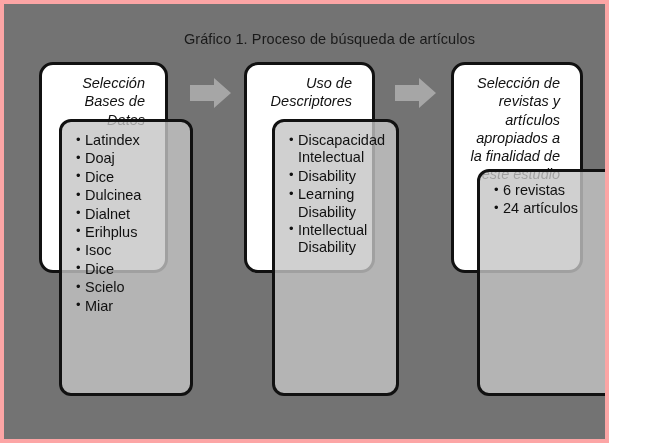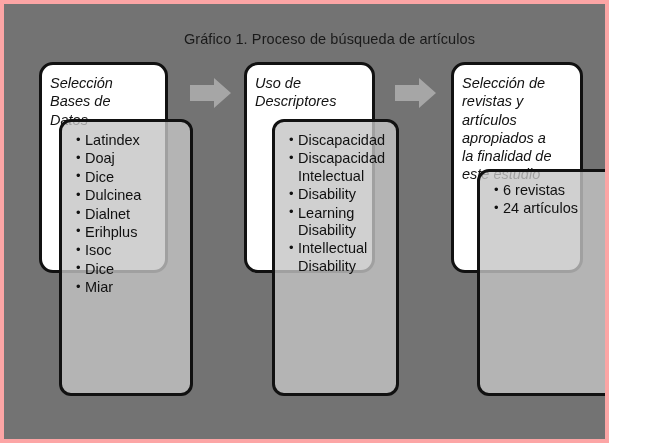--- a/index.html
+++ b/index.html
@@ -44,21 +44,21 @@
     border: 3px solid #111111;
     border-radius: 14px;
     box-sizing: border-box;
     z-index: 2;
   }
   .title-card .card-title {
     font-style: italic;
     font-weight: 400;
     font-size: 14.5px;
     line-height: 1.26;
-    text-align: left;
+    text-align: right;
     color: #111111;
     padding: 9px 20px 0 8px;
   }
 
   
   .content-card {
     position: absolute;
     background: rgba(196, 196, 196, 0.80);
     border: 3px solid #111111;
     border-radius: 12px;
@@ -106,38 +106,38 @@
     <div class="content-card" style="left:55px; top:115px; width:134px; height:277px;">
       <ul>
         <li>Latindex</li>
         <li>Doaj</li>
         <li>Dice</li>
         <li>Dulcinea</li>
         <li>Dialnet</li>
         <li>Erihplus</li>
         <li>Isoc</li>
         <li>Dice</li>
+        <li>Scielo</li>
         <li>Miar</li>
       </ul>
     </div>
   </div>
 
   <div class="block-arrow" style="left:186px; top:73px; width:42px; height:32px;">
     <svg width="42" height="32" viewBox="0 0 42 32">
       <polygon points="0,8 24,8 24,1 41,16 24,31 24,24 0,24" fill="#a6a6a6"></polygon>
     </svg>
   </div>
 
   <div class="stage">
     <div class="title-card" style="left:240px; top:58px; width:131px; height:211px;">
       <div class="card-title">Uso de Descriptores</div>
     </div>
     <div class="content-card" style="left:268px; top:115px; width:127px; height:277px;">
       <ul>
-        <li>Discapacidad</li>
         <li>Discapacidad Intelectual</li>
         <li>Disability</li>
         <li>Learning Disability</li>
         <li>Intellectual Disability</li>
       </ul>
     </div>
   </div>
 
   <div class="block-arrow" style="left:391px; top:73px; width:42px; height:32px;">
     <svg width="42" height="32" viewBox="0 0 42 32">

